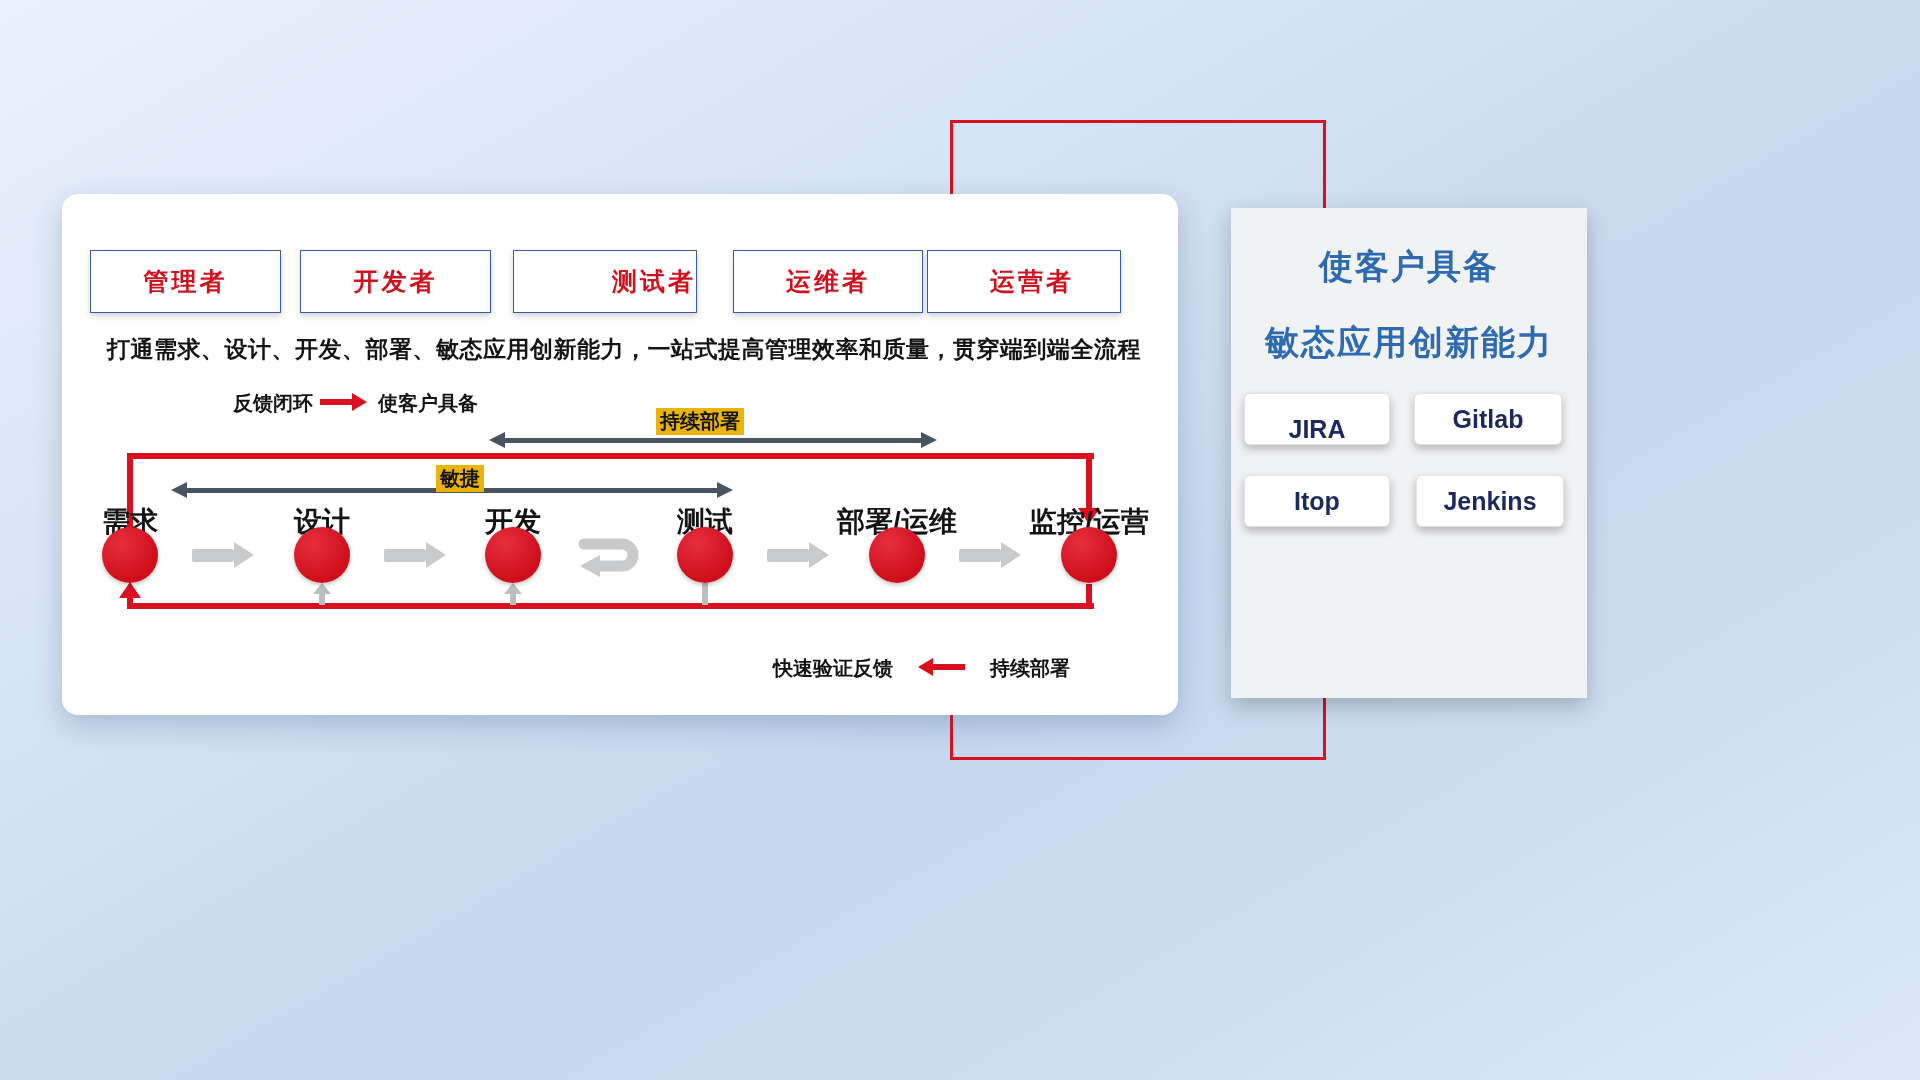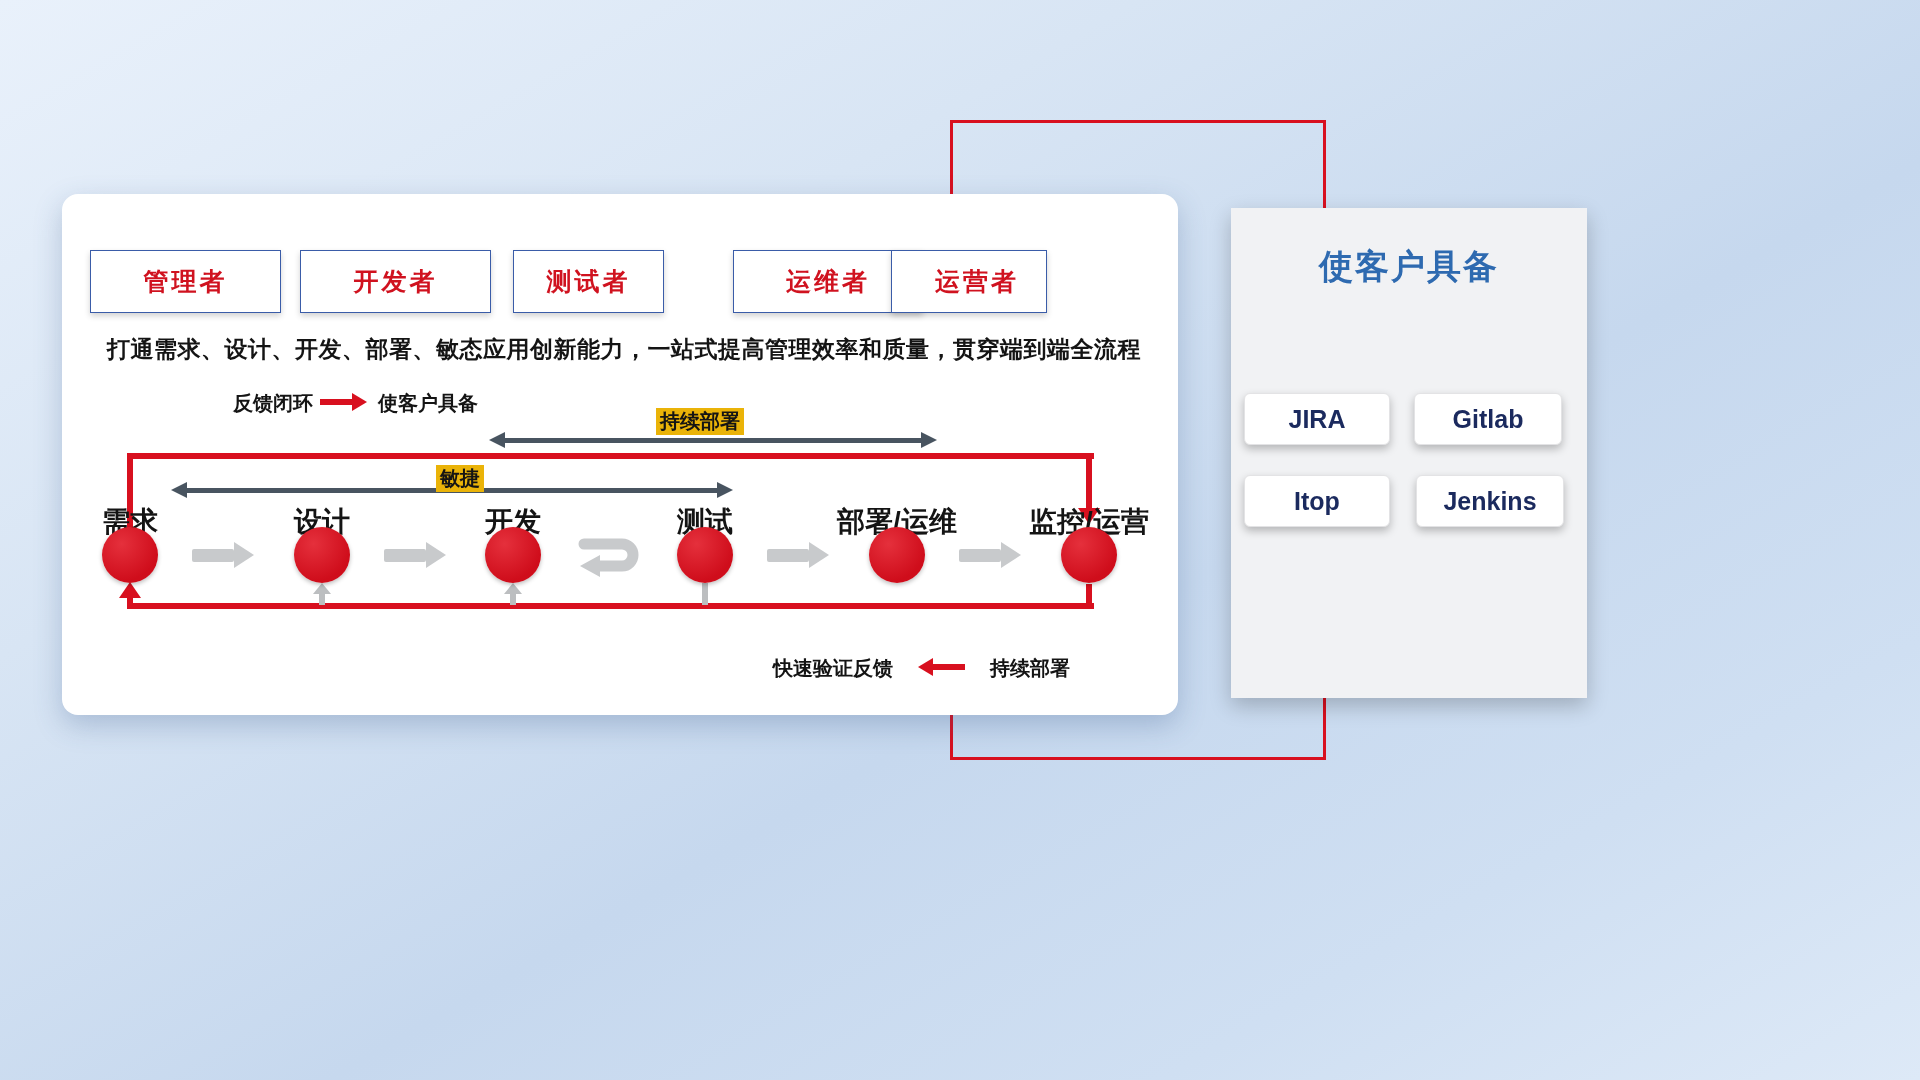--- a/index.html
+++ b/index.html
@@ -69,27 +69,27 @@
 <div class="abs red-frame"></div>
 
 <div class="abs main-panel"></div>
 
 <div class="abs role-box" style="left:90px;width:191px;">
     <span>管理者</span>
   </div>
 <div class="abs role-box" style="left:300px;width:191px;">
     <span>开发者</span>
   </div>
-<div class="abs role-box" style="left:513px;width:151px;">
+<div class="abs role-box" style="left:513px;width:184px;justify-content:flex-end;">
     <span>测试者</span>
   </div>
 <div class="abs role-box" style="left:733px;width:190px;">
     <span>运维者</span>
   </div>
-<div class="abs role-box" style="left:891px;width:156px;padding-left:16px;">
+<div class="abs role-box" style="left:927px;width:194px;padding-left:16px;">
     <span>运营者</span>
   </div>
 
 <div class="abs subtitle">打通需求、设计、开发、部署、敏态应用创新能力，一站式提高管理效率和质量，贯穿端到端全流程</div>
 
 <div class="abs legend-text" style="left:233px;top:390px;">反馈闭环</div>
 <div class="abs r-body" style="left:320px;top:399px;width:32px;height:6px;"></div>
 <div class="abs r-head" style="left:352px;top:393px;border-top:9px solid transparent;border-bottom:9px solid transparent;border-left:15px solid #d8101f;"></div>
 <div class="abs legend-text" style="left:378px;top:390px;">使客户具备</div>
 
@@ -146,21 +146,22 @@
 <div class="abs v-body" style="left:510px;top:592px;height:13px;"></div>
 <div class="abs v-body" style="left:702px;top:583px;height:22px;"></div>
 
 <div class="abs legend-text" style="left:773px;top:655px;">快速验证反馈</div>
 <div class="abs r-head" style="left:918px;top:658px;border-top:9px solid transparent;border-bottom:9px solid transparent;border-right:15px solid #d8101f;"></div>
 <div class="abs r-body" style="left:933px;top:664px;width:32px;height:6px;"></div>
 <div class="abs legend-text" style="left:990px;top:655px;">持续部署</div>
 
 <div class="abs side-panel">
   <div class="abs side-title" style="top:36px;">使客户具备</div>
-  <div class="abs tool-box" style="left:13px;top:185px;width:146px;height:52px;">
+  <div class="abs side-title" style="top:112px;">敏态应用创新能力</div>
+  <div class="abs tool-box" style="left:13px;top:185px;width:146px;height:52px;align-items:flex-end;">
       <span>JIRA</span>
     </div>
   <div class="abs tool-box" style="left:183px;top:185px;width:148px;height:52px;">
       <span>Gitlab</span>
     </div>
   <div class="abs tool-box" style="left:13px;top:267px;width:146px;height:52px;">
       <span>Itop</span>
     </div>
   <div class="abs tool-box" style="left:185px;top:267px;width:148px;height:52px;">
       <span>Jenkins</span>

